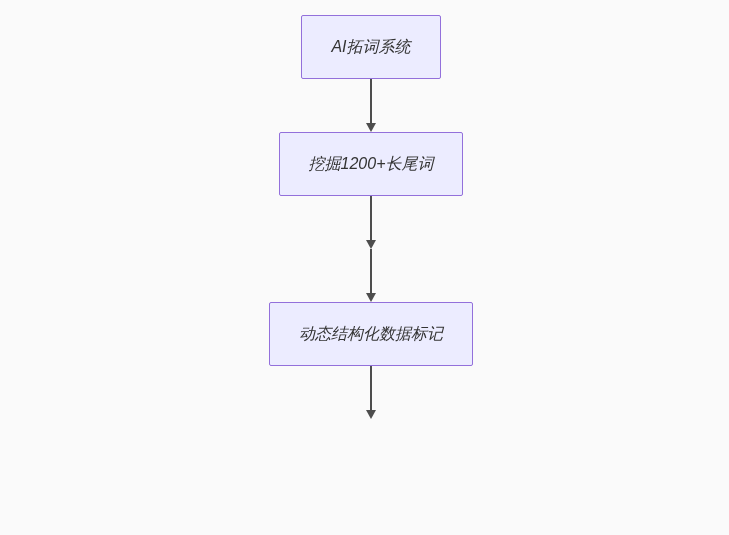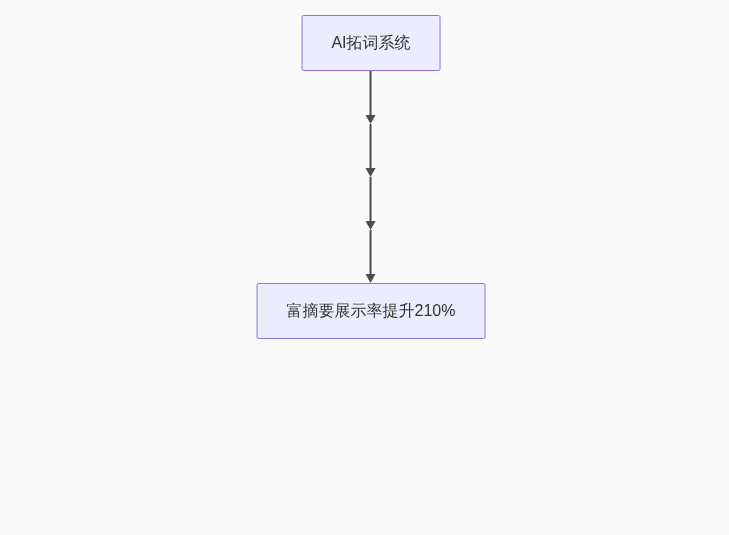--- a/index.html
+++ b/index.html
@@ -18,32 +18,33 @@
     position: absolute;
     left: 371px;
     top: 15px;
     transform: translateX(-50%);
     display: flex;
     flex-direction: column;
     align-items: center;
   }
   .node {
     box-sizing: border-box;
-    height: 56px;
+    height: 64px;
     display: flex;
     align-items: center;
     justify-content: center;
     padding: 0 29px;
     background: #ECECFF;
     border: 1px solid #9370DB;
     border-radius: 2px;
     color: #333333;
     font-size: 16px;
     line-height: 1;
     white-space: nowrap;
+    font-style: italic;
   }
   .connector {
     display: flex;
     flex-direction: column;
     align-items: center;
     height: 53px;
   }
   .connector .line {
     width: 2px;
     flex: 1 1 auto;
@@ -65,35 +66,38 @@
 
   <div class="node">
     <span>AI拓词系统</span>
   </div>
 
   <div class="connector">
     <div class="line"></div>
     <div class="head"></div>
   </div>
 
-
-  <div class="connector">
-    <div class="line"></div>
-    <div class="head"></div>
+  <div class="node">
+    <span>挖掘1200+长尾词</span>
   </div>
-
 
   <div class="connector">
     <div class="line"></div>
     <div class="head"></div>
   </div>
 
 
   <div class="connector">
     <div class="line"></div>
     <div class="head"></div>
   </div>
 
   <div class="node">
-    <span>富摘要展示率提升210%</span>
+    <span>动态结构化数据标记</span>
   </div>
+
+  <div class="connector">
+    <div class="line"></div>
+    <div class="head"></div>
+  </div>
+
 
 </div>
 
 </body></html>

